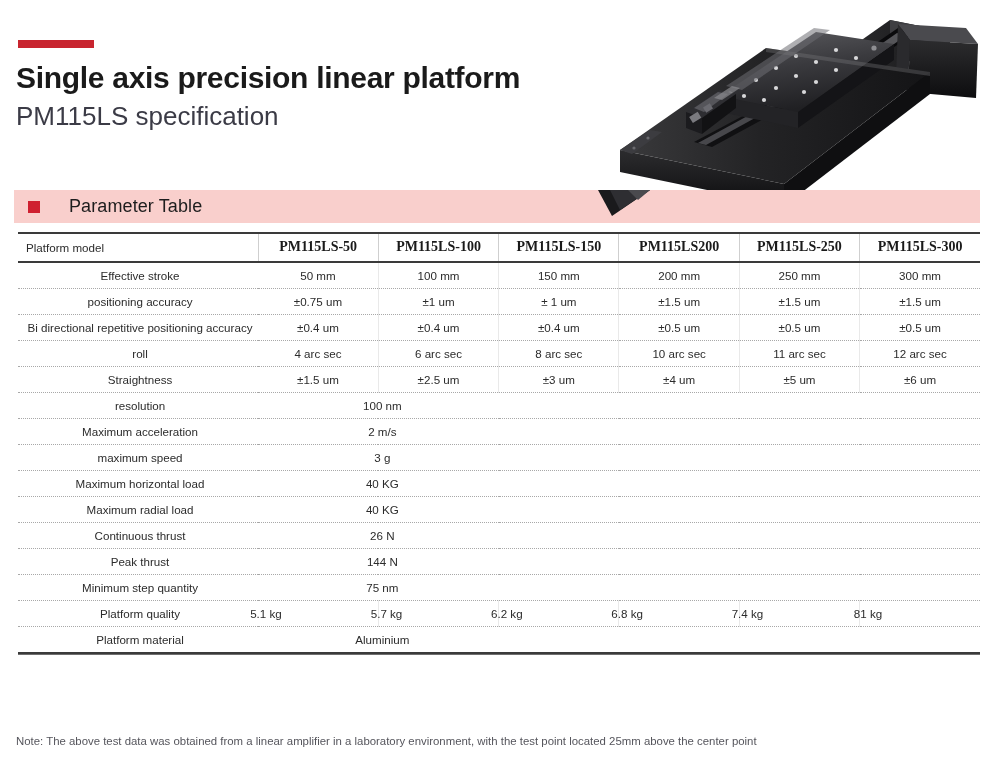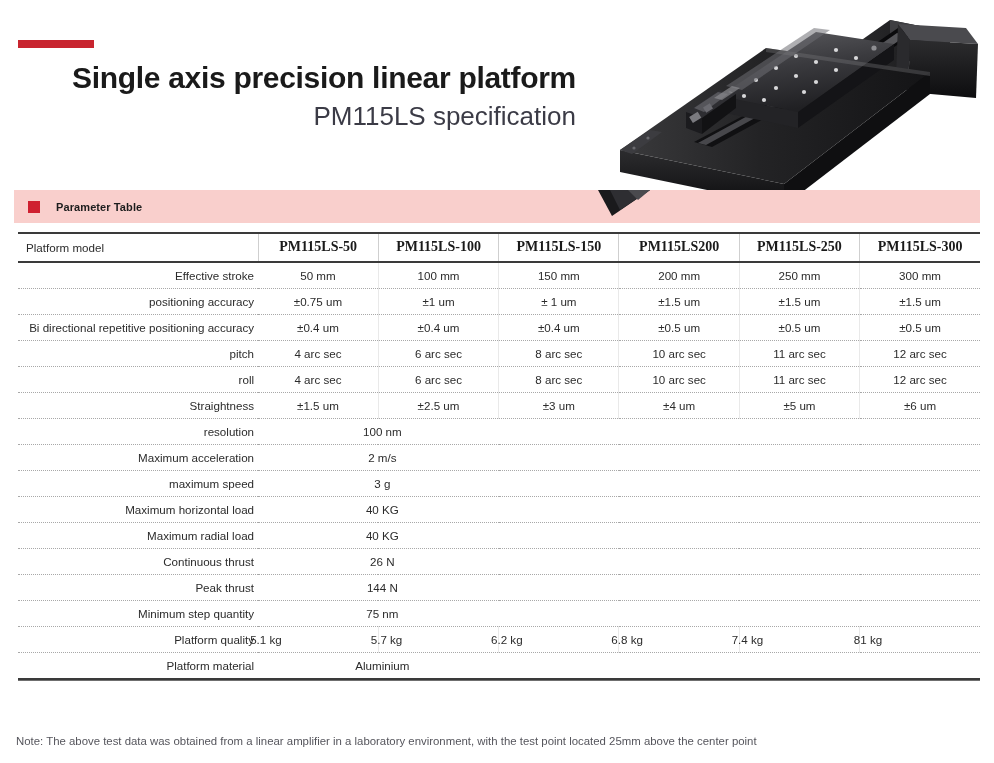--- a/index.html
+++ b/index.html
@@ -24,21 +24,20 @@
     top: 40px;
     width: 76px;
     height: 8px;
     background: #c8252f;
   }
   .title-block {
     position: absolute;
     left: 16px;
     top: 60px;
     width: 560px;
-    text-align: right;
   }
   .doc-title {
     font-size: 30px;
     font-weight: bold;
     letter-spacing: -0.3px;
     color: #1a1a1a;
     line-height: 1.18;
     margin: 0;
     white-space: nowrap;
   }
@@ -81,24 +80,24 @@
     padding-left: 14px;
   }
   .section-bullet {
     width: 12px;
     height: 12px;
     background: #cf2030;
     display: inline-block;
     flex: none;
   }
   .section-title {
-    font-size: 11px;
-    font-weight: bold;
+    font-size: 18px;
+    font-weight: normal;
     color: #1d1d1d;
-    margin-left: 16px;
+    margin-left: 29px;
     letter-spacing: 0.1px;
   }
   
   .photo-overlap {
     position: absolute;
     left: 598px;
     top: 190px;
     width: 396px;
     height: 34px;
     z-index: 2;
@@ -140,21 +139,21 @@
     padding-left: 8px;
   }
   table.spec tbody td {
     padding: 6px 4px 6px 4px;
     text-align: center;
     border-bottom: 1px dotted #a8a8a8;
     white-space: nowrap;
     vertical-align: middle;
   }
   table.spec tbody td.lbl {
-    text-align: right;
+    text-align: center;
     padding-left: 8px;
     color: #2b2b2b;
     margin-left: 6px;
   }
   table.spec tbody tr:last-child td {
     border-bottom: none;
   }
   .table-bottom-rule {
     width: 962px;
     height: 0;
@@ -347,29 +346,20 @@
         <tr>
           <td class="lbl">Bi directional repetitive positioning accuracy</td>
           <td>±0.4 um</td>
           <td class="vsep">±0.4 um</td>
           <td class="vsep">±0.4 um</td>
           <td class="vsep">±0.5 um</td>
           <td class="vsep">±0.5 um</td>
           <td class="vsep">±0.5 um</td>
         </tr>
         <tr>
-          <td class="lbl">pitch</td>
-          <td>4 arc sec</td>
-          <td class="vsep">6 arc sec</td>
-          <td class="vsep">8 arc sec</td>
-          <td class="vsep">10 arc sec</td>
-          <td class="vsep">11 arc sec</td>
-          <td class="vsep">12 arc sec</td>
-        </tr>
-        <tr>
           <td class="lbl">roll</td>
           <td>4 arc sec</td>
           <td class="vsep">6 arc sec</td>
           <td class="vsep">8 arc sec</td>
           <td class="vsep">10 arc sec</td>
           <td class="vsep">11 arc sec</td>
           <td class="vsep">12 arc sec</td>
         </tr>
         <tr>
           <td class="lbl">Straightness</td>

